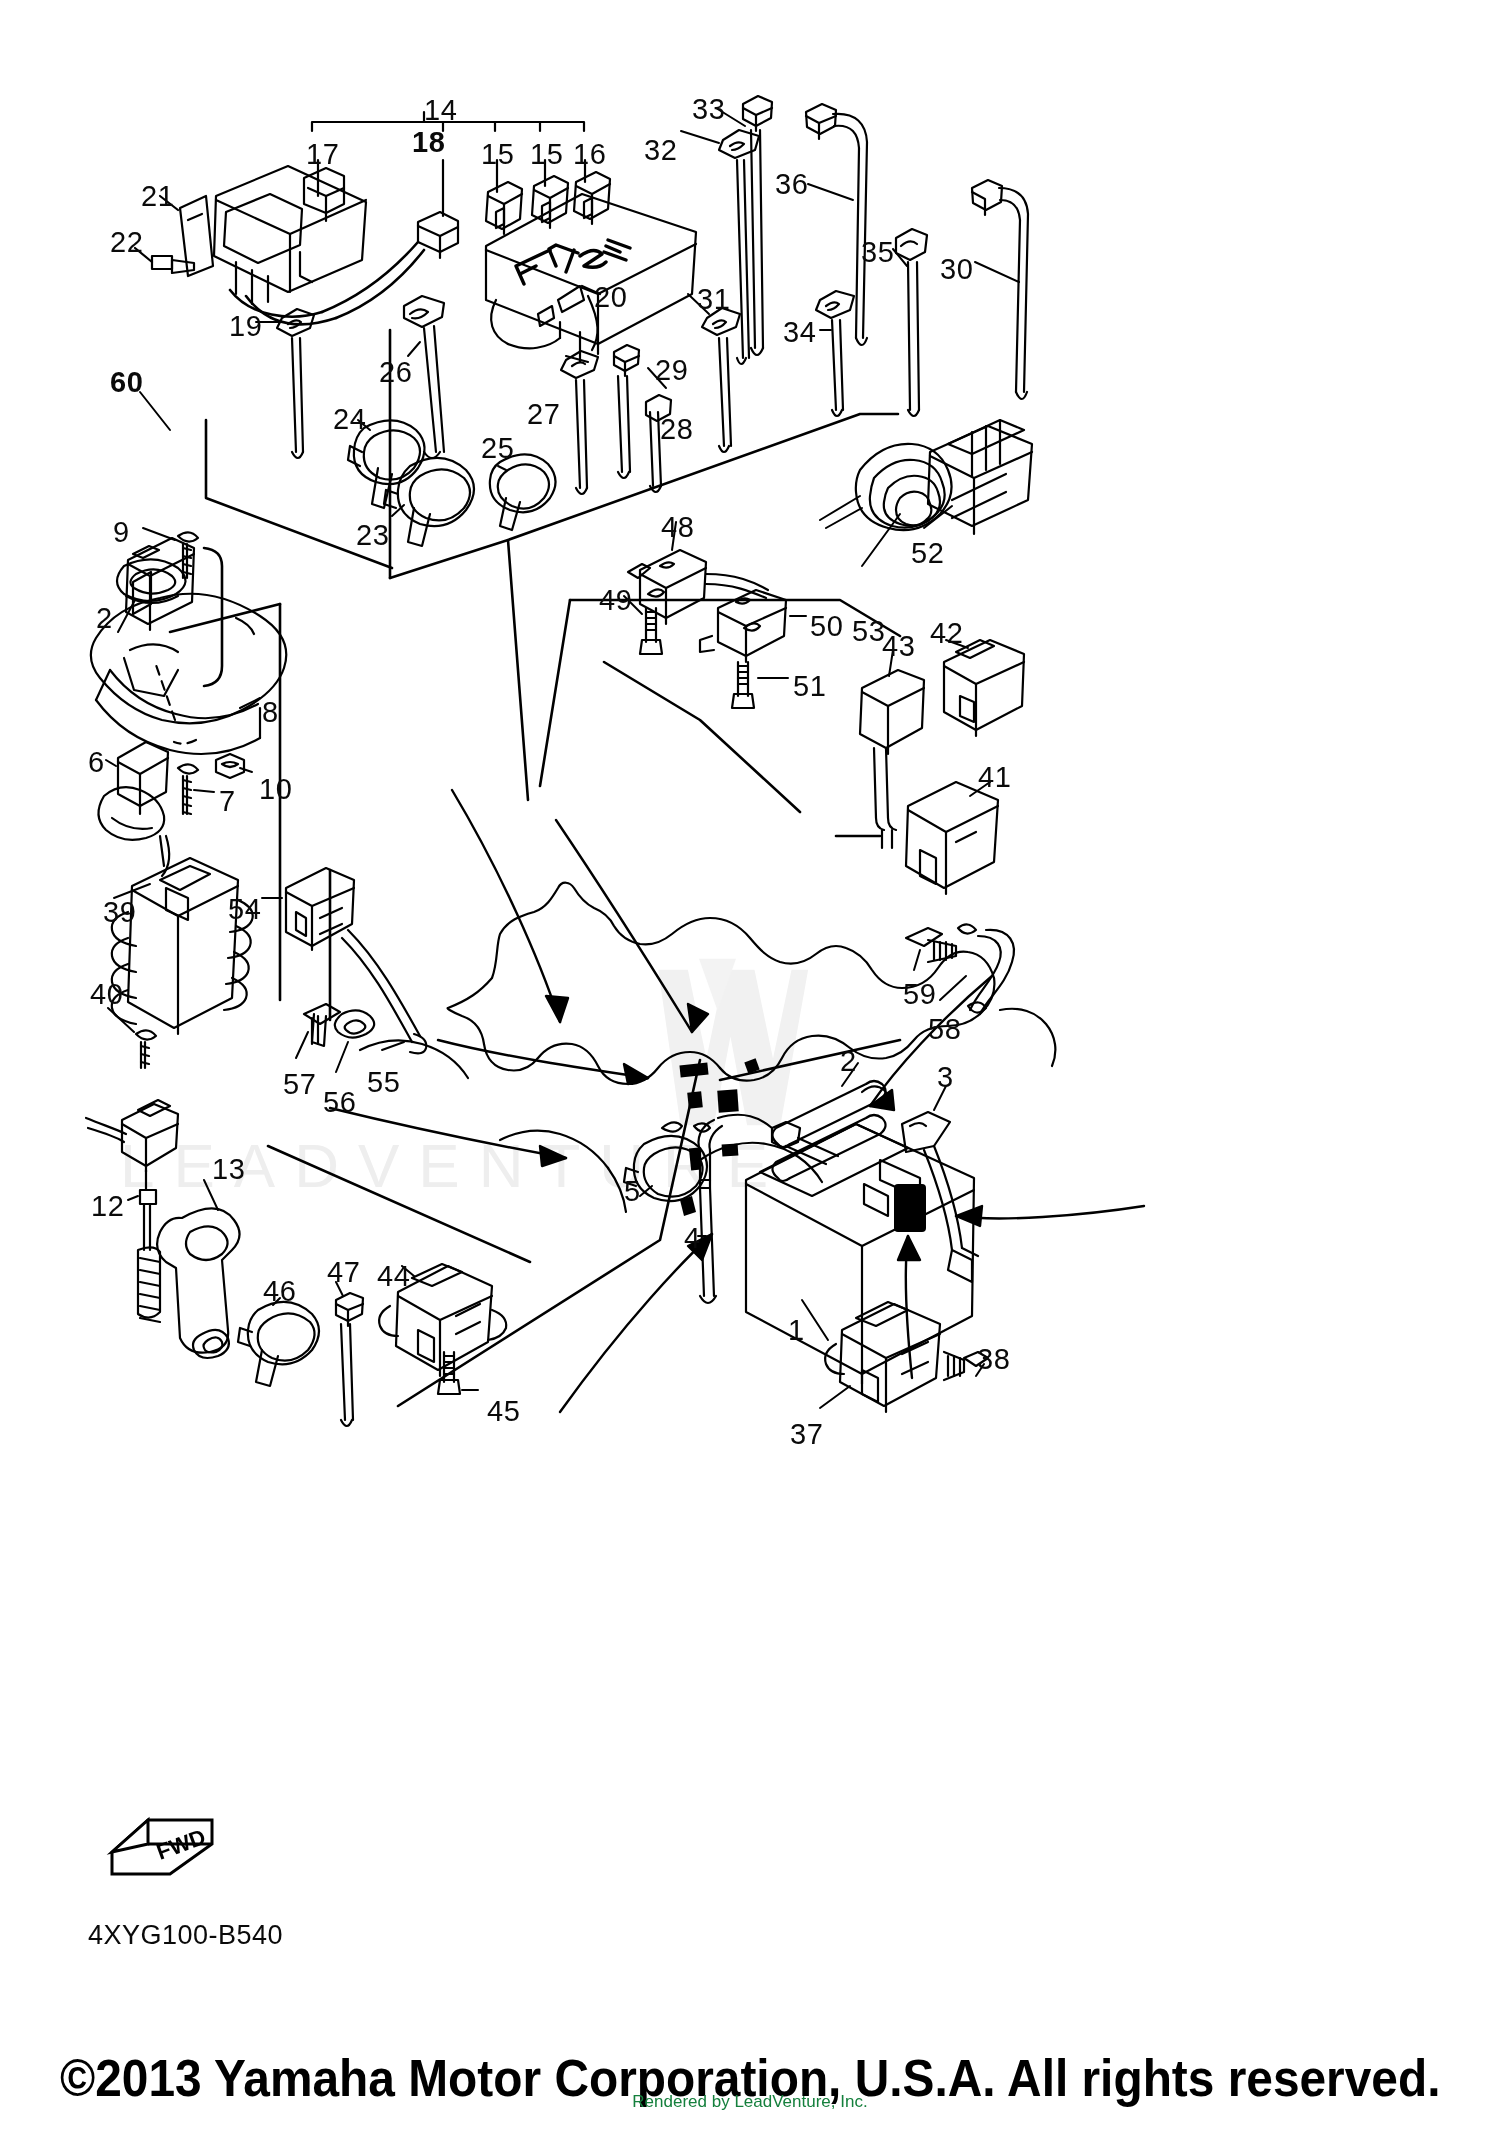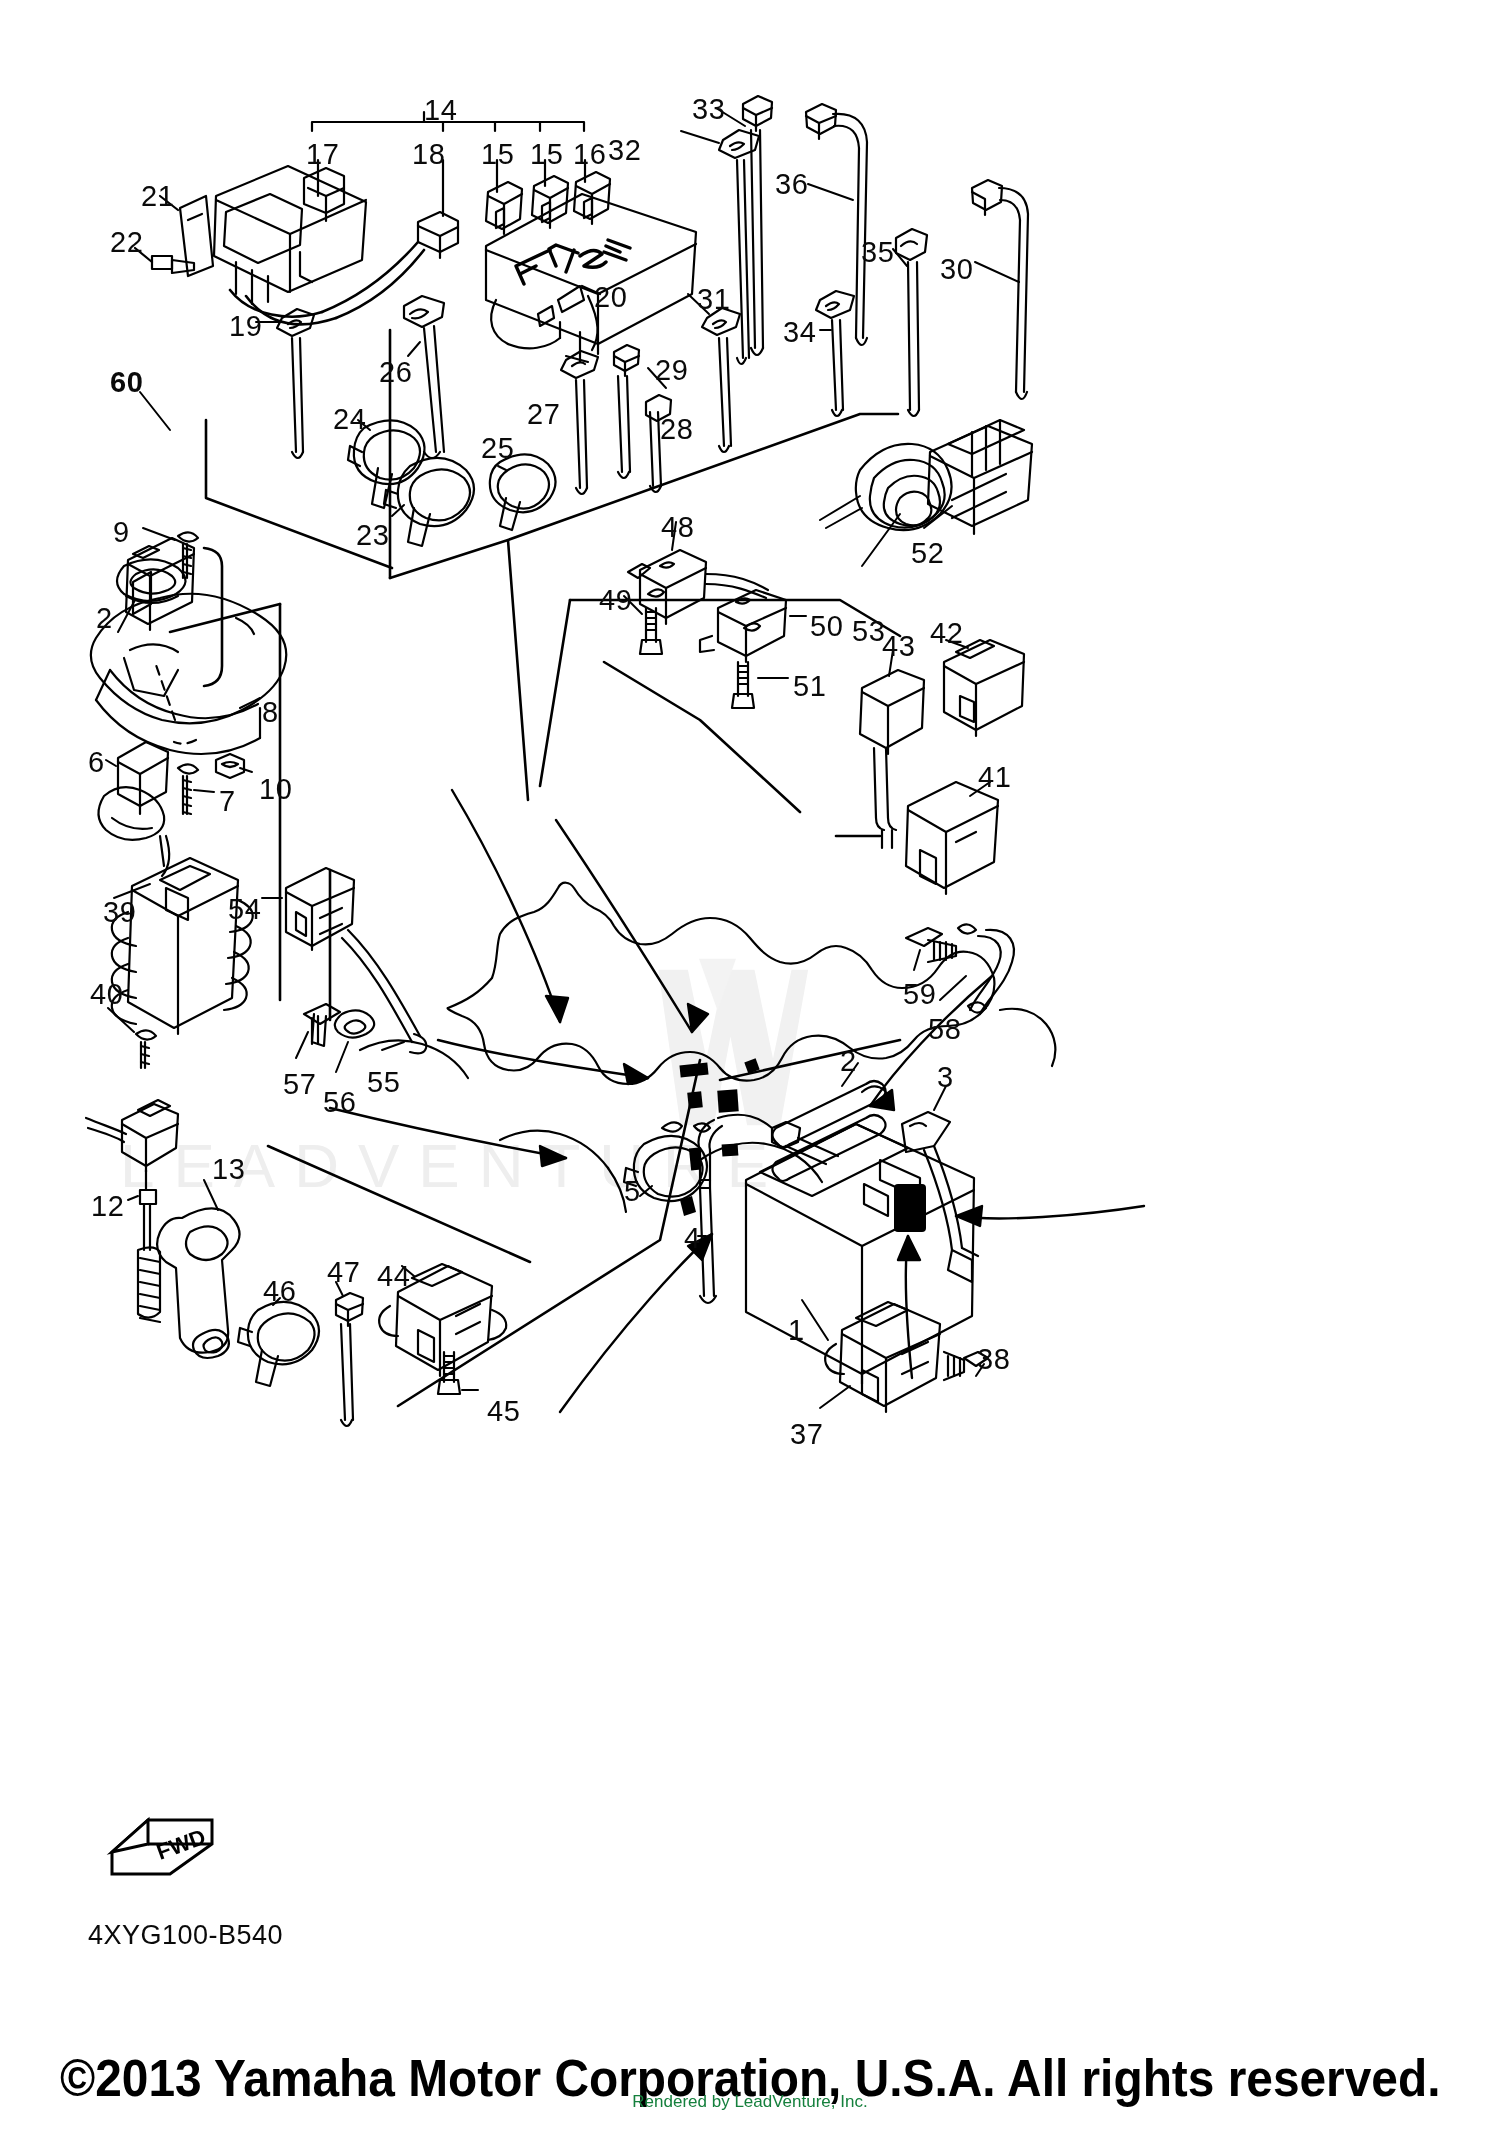--- a/index.html
+++ b/index.html
@@ -630,28 +630,28 @@
       <path d="M48 44 L112 44" stroke="#000" stroke-width="3" fill="none"></path>
       <text x="60" y="60" font-family="Liberation Sans, sans-serif" font-size="22" font-weight="bold" fill="#000" transform="rotate(-20 60 60)">FWD</text>
     </svg>
   </div>
 
   <div class="diagram-code">4XYG100-B540</div>
 
   <div id="callout-layer">
       <div class="callout" style="left: 424px; top: 96px;">14</div>
       <div class="callout" style="left: 306px; top: 140px;">17</div>
-      <div class="callout" style="left: 412px; top: 140px;">18</div>
+      <div class="callout" style="left: 412px; top: 128px; font-weight: bold;">18</div>
       <div class="callout" style="left: 481px; top: 140px;">15</div>
       <div class="callout" style="left: 530px; top: 140px;">15</div>
       <div class="callout" style="left: 573px; top: 140px;">16</div>
       <div class="callout" style="left: 141px; top: 182px;">21</div>
       <div class="callout" style="left: 110px; top: 228px;">22</div>
       <div class="callout" style="left: 692px; top: 95px;">33</div>
-      <div class="callout" style="left: 608px; top: 136px;">32</div>
+      <div class="callout" style="left: 644px; top: 136px;">32</div>
       <div class="callout" style="left: 775px; top: 170px;">36</div>
       <div class="callout" style="left: 861px; top: 238px;">35</div>
       <div class="callout" style="left: 940px; top: 255px;">30</div>
       <div class="callout" style="left: 697px; top: 285px;">31</div>
       <div class="callout" style="left: 783px; top: 318px;">34</div>
       <div class="callout" style="left: 594px; top: 283px;">20</div>
       <div class="callout" style="left: 229px; top: 312px;">19</div>
       <div class="callout" style="left: 379px; top: 358px;">26</div>
       <div class="callout" style="left: 655px; top: 356px;">29</div>
       <div class="callout" style="left: 527px; top: 400px;">27</div>

